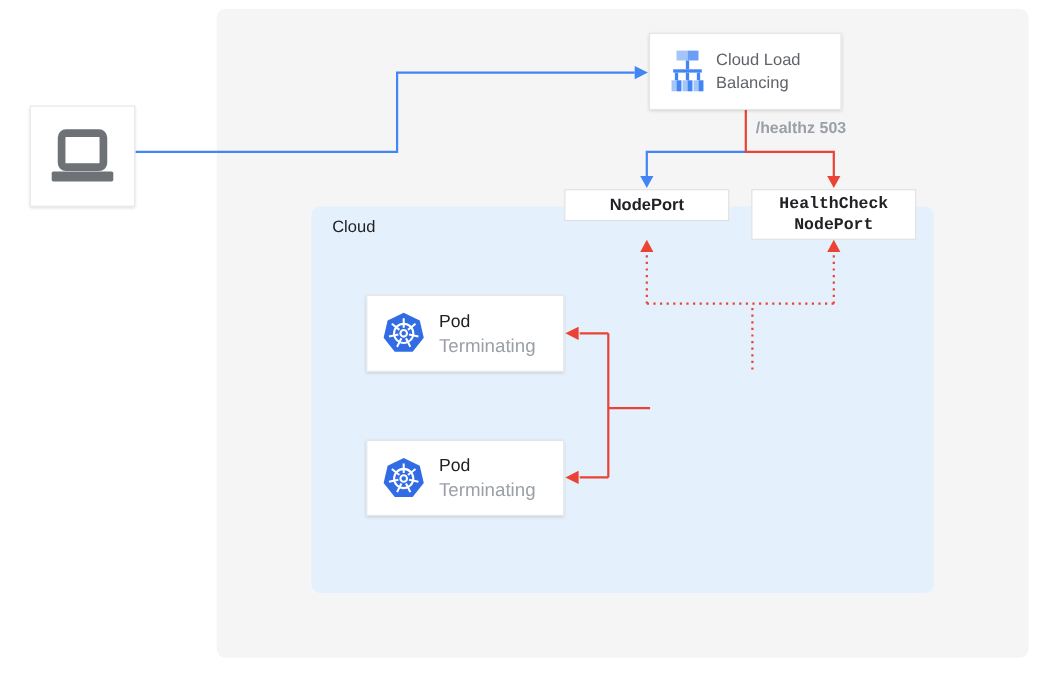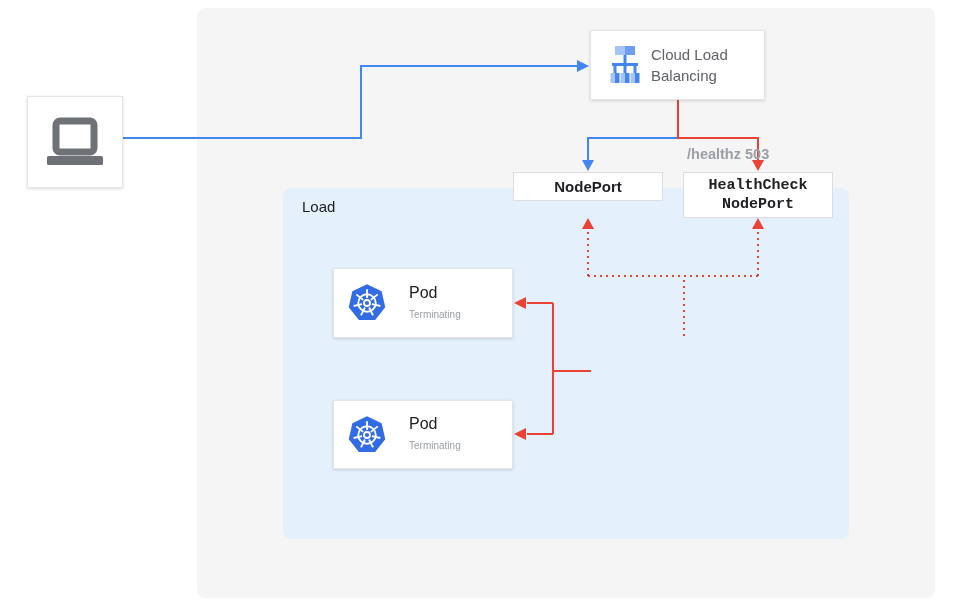--- a/index.html
+++ b/index.html
@@ -61,52 +61,51 @@
   .clb-title {
     font-size: 15px; line-height: 21px;
     color: var(--text-gray, #5F6368);
     width: 92px;
   }
   .healthz-label {
     position: absolute;
     left: 687px; top: 109px;
     font-size: 14.5px; font-weight: 700;
     color: var(--text-muted, #9AA0A6);
-    margin-top: 37px;
   }
   .port-box {
     display: flex; align-items: center; justify-content: center;
     text-align: center;
     font-size: 15px; font-weight: 700; line-height: 19px;
     color: var(--text-dark, #202124);
   }
   .nodeport-box { left: 513px; top: 172px; width: 150px; height: 29px; }
   .hc-box      { left: 683px; top: 172px; width: 150px; height: 46px; font-family: Liberation Mono, monospace; }
   .hc-box span { display: block; width: 110px; }
 
   .entity-box {
-    display: flex; align-items: center; gap: 22px;
+    display: flex; align-items: center; gap: 12px;
     padding-left: 13px;
   }
   .pod1-box { left: 333px; top: 268px; width: 180px; height: 70px; }
   .pod2-box { left: 333px; top: 400px; width: 180px; height: 69px; }
   .kproxy-box { left: 591px; top: 336px; width: 185px; height: 68px; }
   .entity-title { font-size: 16px; line-height: 22px; color: var(--text-dark, #202124); }
   .kproxy-box .entity-title { font-size: 17px; }
-  .entity-subtitle { font-size: 10px; line-height: 21px; color: var(--text-muted, #9AA0A6); }
+  .entity-subtitle { font-size: 17px; line-height: 21px; color: var(--text-muted, #9AA0A6); }
 </style>
 </head>
 <body>
 
 <div class="canvas">
 
   <div class="gray-panel"></div>
 
   <div class="nodes-panel">
-    <span class="nodes-label">Load</span>
+    <span class="nodes-label">Cloud</span>
   </div>
 
   <svg class="arrows" width="953" height="612" viewBox="0 0 953 612">
 
     <path class="arrow-blue" d="M123,138 H361 V66 H577"></path>
     <polygon class="head-blue" points="589,66 577,60 577,72"></polygon>
 
     <path class="arrow-red" d="M678,100 V139"></path>
 
     <path class="arrow-blue" d="M678,138 H588 V160"></path>

